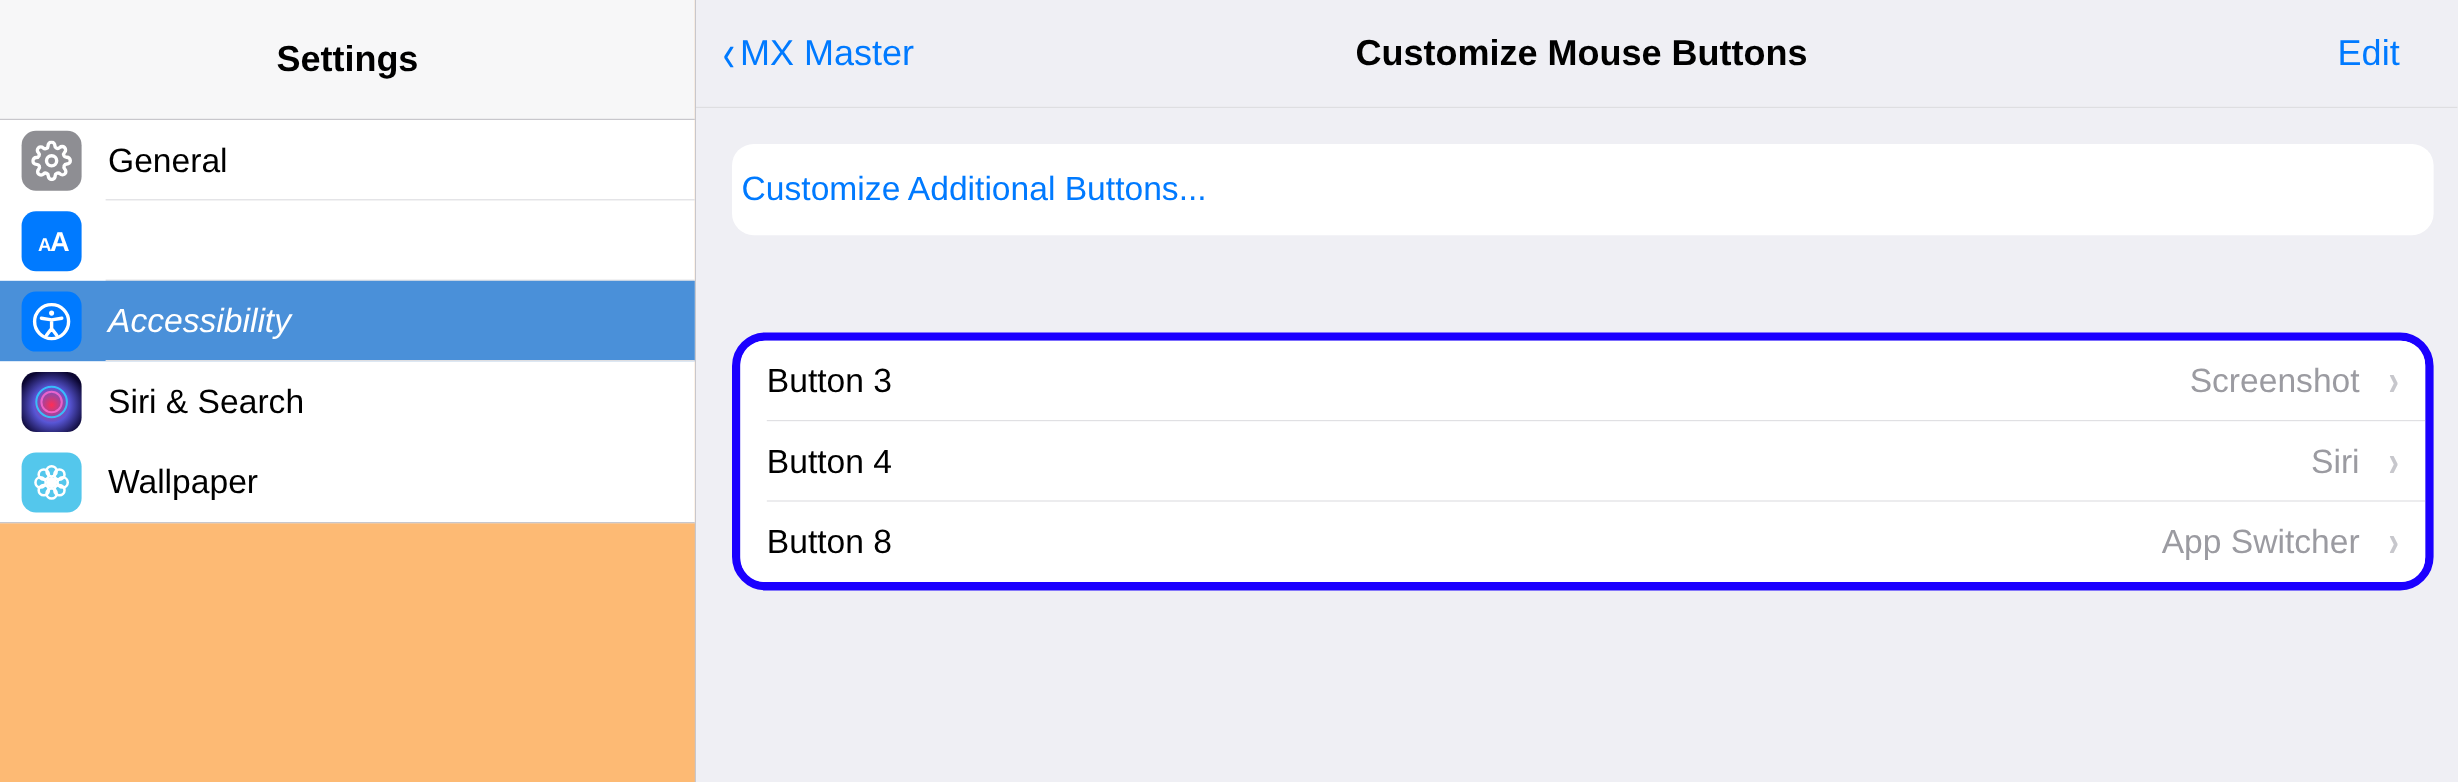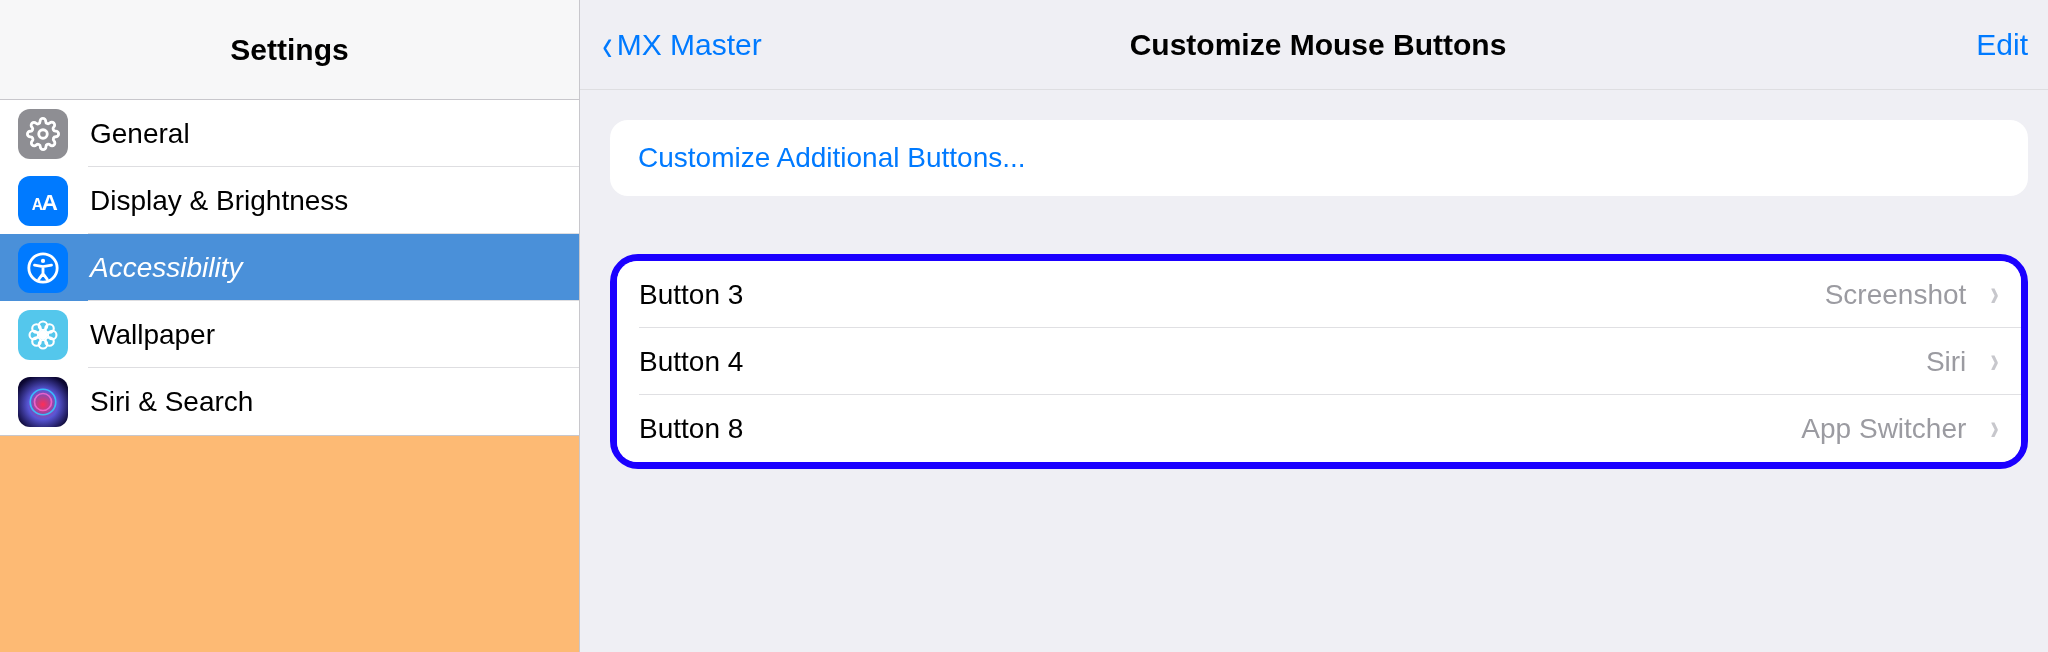--- a/index.html
+++ b/index.html
@@ -114,38 +114,38 @@
   .detail-title {
     font-size: 30px;
     font-weight: 600;
     color: #000;
   }
   .edit {
     color: #007aff;
     font-size: 30px;
     cursor: pointer;
     min-width: 80px;
-    text-align: right;
+    text-align: left;
   }
   .content {
     padding: 30px 20px 0 30px;
   }
   .group {
     background: #fff;
     border-radius: 18px;
     overflow: hidden;
   }
   .group-link {
-    padding: 22px 28px;
+    padding: 22px 8px;
     color: #007aff;
     font-size: 28px;
     cursor: pointer;
   }
   .highlighted-group {
-    margin-top: 58px;
+    margin-top: 81px;
     border: 7px solid #1b00ff;
     border-radius: 28px;
     padding: 0;
   }
   .highlighted-group .group {
     border-radius: 20px;
   }
   .row {
     display: flex;
     align-items: center;
@@ -206,65 +206,64 @@
     </div>
 
 
     <div class="sidebar-item">
       <div class="icon-box" style="background:#007aff">
         <svg width="34" height="34" viewBox="0 0 24 24" fill="#fff">
           <text x="4" y="18" font-size="11" font-weight="700" font-family="Arial" fill="#fff">A</text>
           <text x="11" y="18" font-size="16" font-weight="700" font-family="Arial" fill="#fff">A</text>
         </svg>
       </div>
-      <span class="label">Display &amp; Brightness</span>
       <div class="divider"></div>
     </div>
 
     <div class="sidebar-item selected">
       <div class="icon-box" style="background:#007aff">
         <svg width="34" height="34" viewBox="0 0 24 24" fill="none" stroke="#fff" stroke-width="2">
           <circle cx="12" cy="12" r="10"></circle>
           <circle cx="12" cy="7" r="1.5" fill="#fff" stroke="none"></circle>
           <path d="M6 10l6 1 6-1M12 11v5m0 0l-3 4m3-4l3 4" stroke-linecap="round"></path>
         </svg>
       </div>
       <span class="label">Accessibility</span>
       <div class="divider"></div>
+    </div>
+
+    <div class="sidebar-item">
+      <div class="icon-box" style="background:radial-gradient(circle at 50% 55%, #ff2d55 0%, #5856d6 40%, #0b0631 80%)">
+        <svg width="34" height="34" viewBox="0 0 24 24" fill="none">
+          <circle cx="12" cy="12" r="9" stroke="#34c8ff" stroke-width="1.2" opacity="0.9"></circle>
+          <circle cx="12" cy="12" r="6" stroke="#ff6ad5" stroke-width="1.2" opacity="0.8"></circle>
+        </svg>
+      </div>
+      <span class="label">Siri &amp; Search</span>
+
     </div>
 
     <div class="sidebar-item">
       <div class="icon-box" style="background:#54c7ec">
         <svg width="34" height="34" viewBox="0 0 24 24" fill="none" stroke="#fff" stroke-width="1.5">
           <circle cx="12" cy="12" r="2.5" fill="#fff"></circle>
           <circle cx="12" cy="5.5" r="3"></circle>
           <circle cx="12" cy="18.5" r="3"></circle>
           <circle cx="5.5" cy="12" r="3"></circle>
           <circle cx="18.5" cy="12" r="3"></circle>
           <circle cx="7.4" cy="7.4" r="3"></circle>
           <circle cx="16.6" cy="7.4" r="3"></circle>
           <circle cx="7.4" cy="16.6" r="3"></circle>
           <circle cx="16.6" cy="16.6" r="3"></circle>
         </svg>
       </div>
       <span class="label">Wallpaper</span>
       <div class="divider"></div>
     </div>
 
-    <div class="sidebar-item">
-      <div class="icon-box" style="background:radial-gradient(circle at 50% 55%, #ff2d55 0%, #5856d6 40%, #0b0631 80%)">
-        <svg width="34" height="34" viewBox="0 0 24 24" fill="none">
-          <circle cx="12" cy="12" r="9" stroke="#34c8ff" stroke-width="1.2" opacity="0.9"></circle>
-          <circle cx="12" cy="12" r="6" stroke="#ff6ad5" stroke-width="1.2" opacity="0.8"></circle>
-        </svg>
-      </div>
-      <span class="label">Siri &amp; Search</span>
-
-    </div>
-
   </div>
 </div>
 
 <div class="detail">
   <div class="detail-header">
     <div class="back">
       <span class="back-chevron">‹</span>
       <span>MX Master</span>
     </div>
     <div class="detail-title-wrap">

